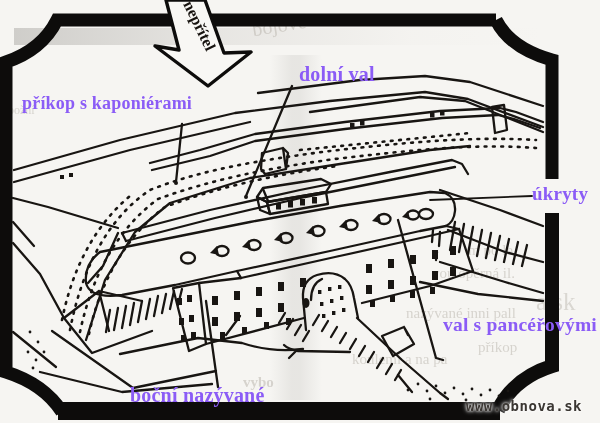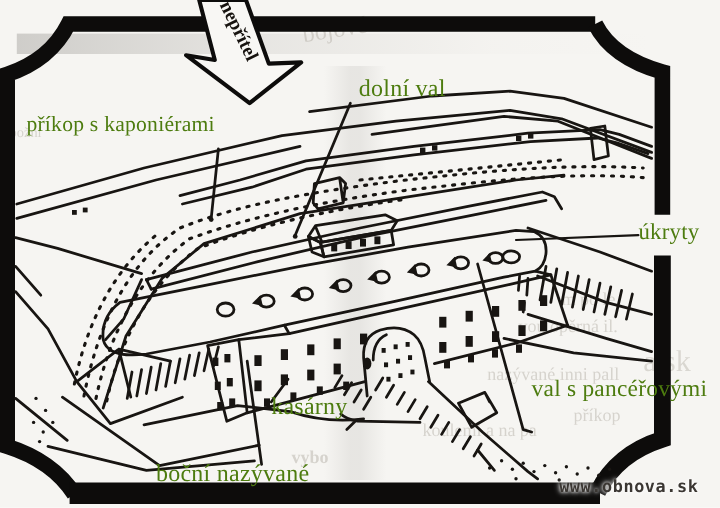--- a/index.html
+++ b/index.html
@@ -11,21 +11,21 @@
     background:linear-gradient(90deg,rgba(175,173,169,.55),rgba(205,203,199,.35) 40%,rgba(232,230,226,.15) 75%,rgba(0,0,0,0));
     pointer-events:none;}
   .crease{position:absolute;left:270px;top:55px;width:52px;height:345px;
     background:linear-gradient(90deg,rgba(0,0,0,0),rgba(188,186,182,.26) 42%,rgba(188,186,182,.26) 58%,rgba(0,0,0,0));
     pointer-events:none;}
   svg.draw{position:absolute;left:0;top:0;z-index:3;}
   
   .ghost{position:absolute;z-index:1;color:#b0aba2;opacity:.45;
          font-family:"Liberation Serif",serif;white-space:nowrap;}
   
-  .lbl{position:absolute;z-index:5;color:#4d7c0f;font-weight:400;
+  .lbl{position:absolute;z-index:5;color:#8b5cf6;font-weight:700;
        font-family:"Liberation Serif",serif;white-space:nowrap;letter-spacing:.2px;}
   .lbl-prikop{left:22px;top:93px;font-size:18px;}
   .lbl-dolni{left:299px;top:63px;font-size:20px;}
   .lbl-ukryty{left:532px;top:183px;font-size:19px;}
   .lbl-kasarny{left:226px;top:328px;font-size:20px;}
   .lbl-val{left:443px;top:314px;font-size:19.5px;line-height:22px;}
   .lbl-bocni{left:130px;top:384px;font-size:20px;}
   .watermark{position:absolute;z-index:6;left:450px;top:398px;width:148px;
       font-family:"DejaVu Sans Mono",monospace;font-size:14px;font-weight:700;
       color:#3b3733;letter-spacing:.5px;text-align:center;
@@ -264,20 +264,19 @@
 
     <g>
       <path d="M 166 0 L 179 50 L 155 46 L 208 86 L 251 52 L 224 53 L 205 0 Z" fill="#f8f7f4" stroke="#0d0c0b" stroke-width="3.4" stroke-linejoin="round"></path>
       <text transform="translate(183,4) rotate(64)" font-family="Liberation Serif, serif" font-size="16" font-weight="700" fill="#17130f" stroke="none">nepřítel</text>
     </g>
   </svg>
 
   <div class="lbl lbl-prikop">příkop s kaponiérami</div>
   <div class="lbl lbl-dolni">dolní val</div>
   <div class="lbl lbl-ukryty">úkryty</div>
-  <div class="lbl lbl-kasarny">kasárny</div>
   <div class="lbl lbl-val">
     <div>val s pancéřovými</div>
   </div>
   <div class="lbl lbl-bocni">boční nazývané</div>
 
   <div class="watermark">www.obnova.sk</div>
 </div>
 
 </body></html>

